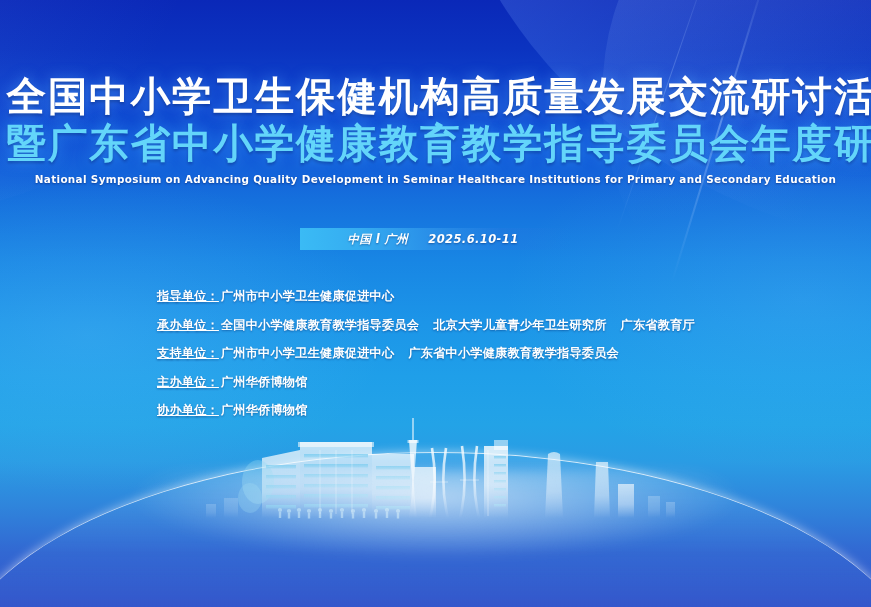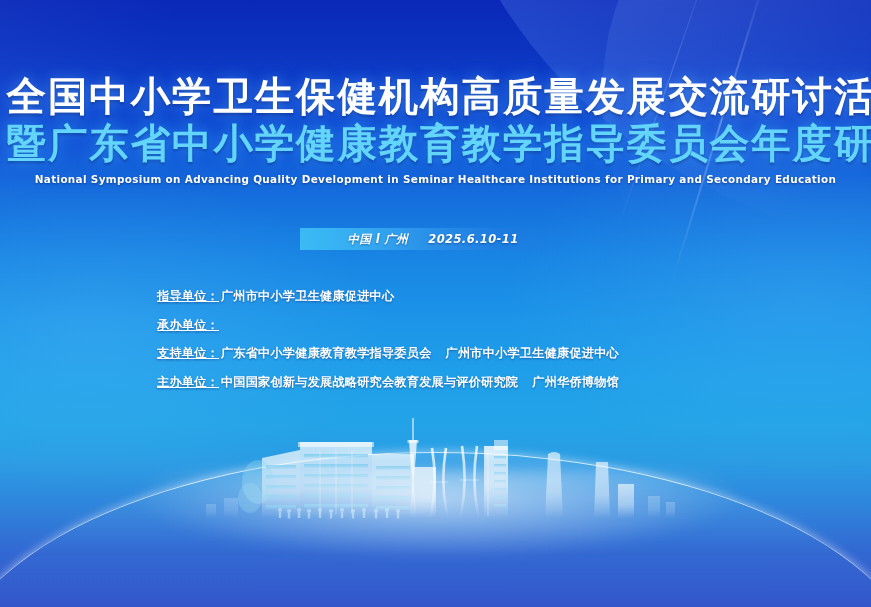--- a/index.html
+++ b/index.html
@@ -354,34 +354,44 @@
 
     <div class="org-row">
       <span class="org-label">指导单位：</span>
       <span class="org-vals">
         <span>广州市中小学卫生健康促进中心</span>
       </span>
     </div>
 
     <div class="org-row">
       <span class="org-label">承办单位：</span>
+      <span class="org-vals">
+        <span>全国中小学健康教育教学指导委员会</span>
+        <span>北京大学儿童青少年卫生研究所</span>
+        <span>广东省教育厅</span>
+      </span>
     </div>
 
     <div class="org-row">
       <span class="org-label">支持单位：</span>
       <span class="org-vals">
+        <span>广州市中小学卫生健康促进中心</span>
         <span>广东省中小学健康教育教学指导委员会</span>
-        <span>广州市中小学卫生健康促进中心</span>
       </span>
     </div>
 
     <div class="org-row">
       <span class="org-label">主办单位：</span>
       <span class="org-vals">
-        <span>中国国家创新与发展战略研究会教育发展与评价研究院</span>
         <span>广州华侨博物馆</span>
       </span>
     </div>
 
+    <div class="org-row">
+      <span class="org-label">协办单位：</span>
+      <span class="org-vals">
+        <span>广州华侨博物馆</span>
+      </span>
+    </div>
 
   </div>
 
 </div>
 
 </body></html>

